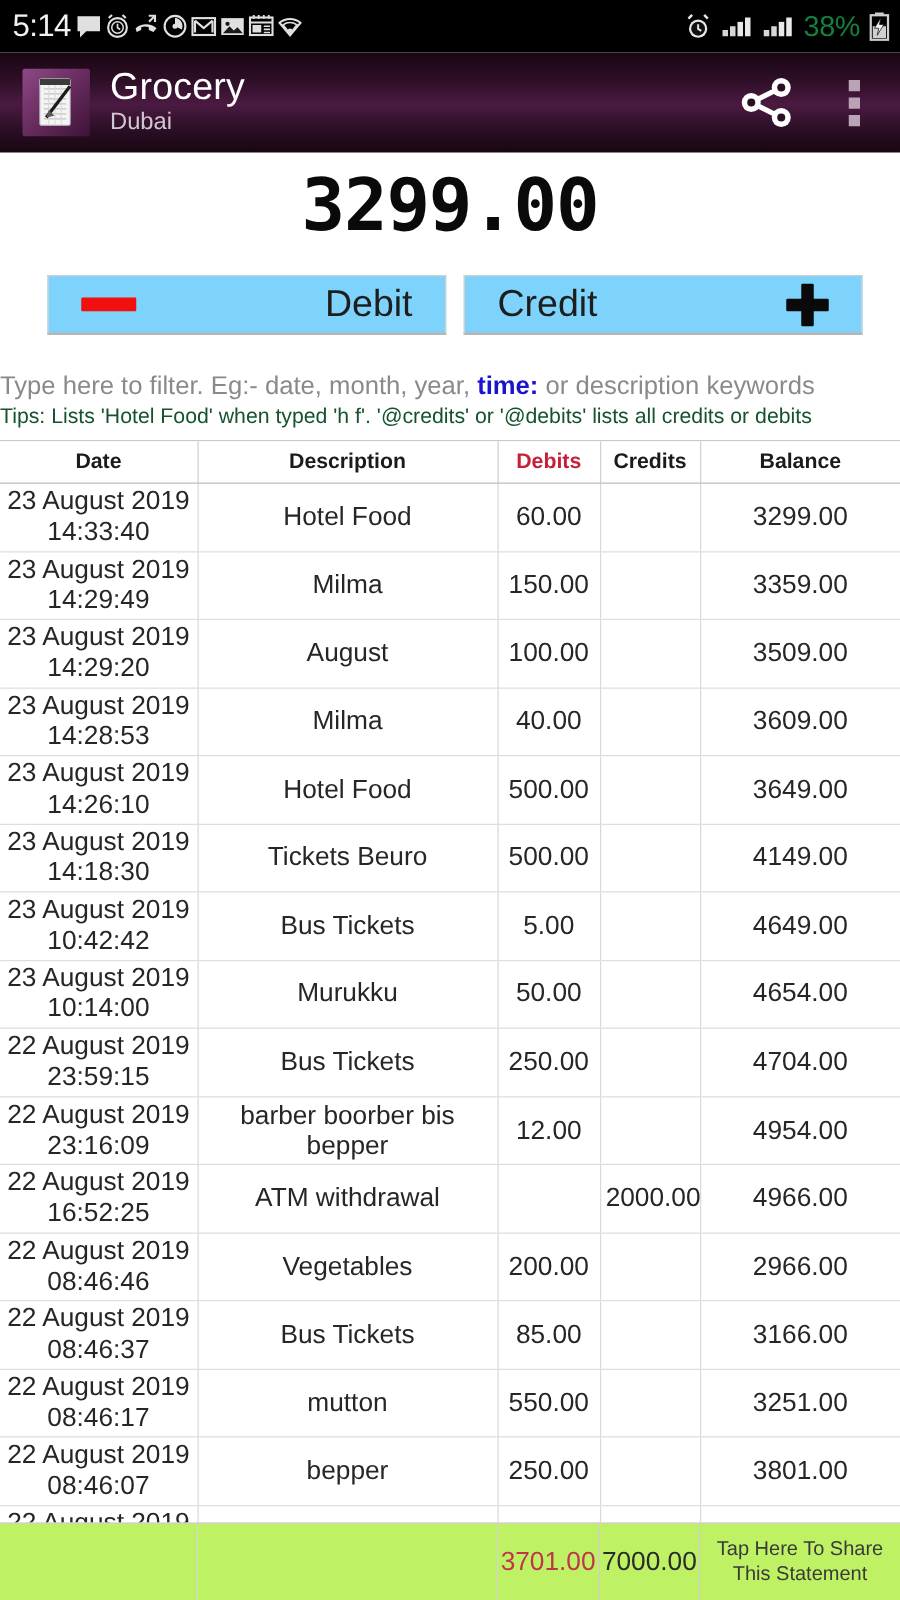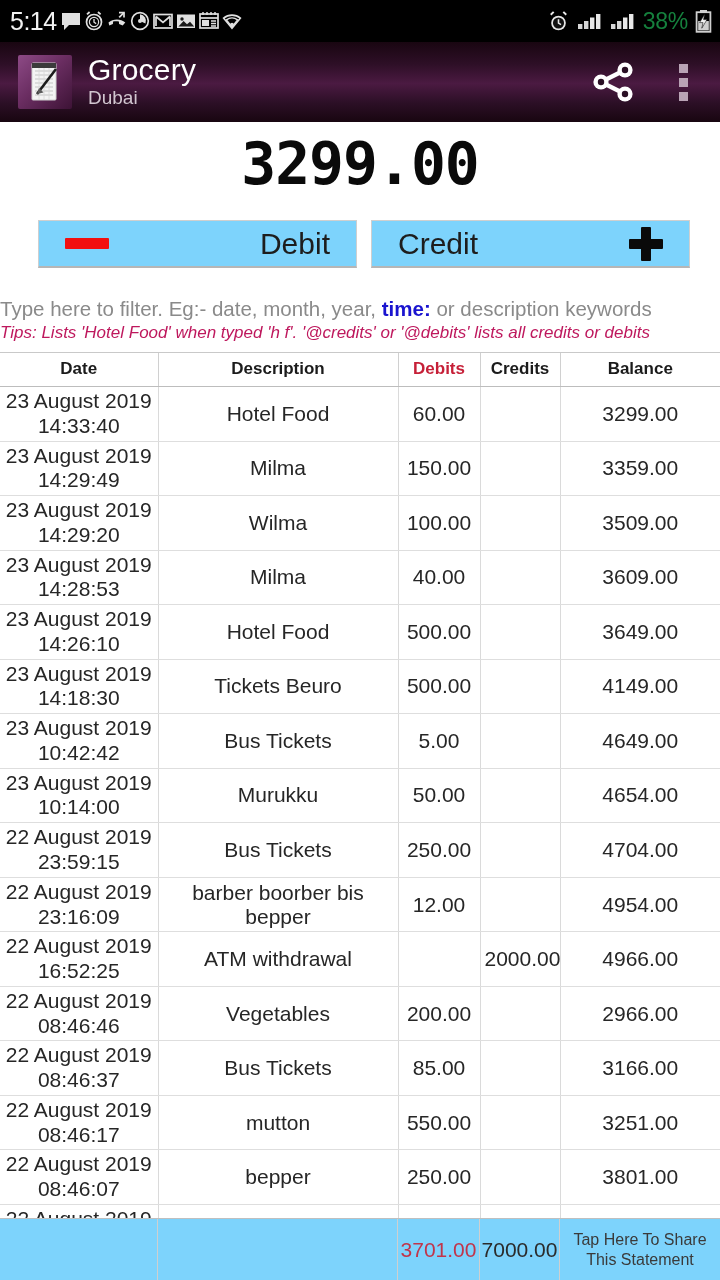--- a/index.html
+++ b/index.html
@@ -62,21 +62,21 @@
   .minus-glyph { width:44px; height:11px; background:#f20f0f; border-radius:1px; }
   .plus-glyph { position:relative; width:34px; height:34px; }
   .plus-glyph:before, .plus-glyph:after { content:""; position:absolute; background:#0a0a0a; border-radius:1px; }
   .plus-glyph:before { left:0; top:12px; width:34px; height:10px; }
   .plus-glyph:after { top:0; left:12px; width:10px; height:34px; }
 
   
   .filter-hint { flex:0 0 58px; padding:2px 12px 0 0; }
   .fh-line1 { font-size:20.5px; color:#8a8a8a; line-height:1.28; white-space:nowrap; }
   .fh-line1 b { color:#1a14cf; font-weight:700; }
-  .fh-line2 { font-size:17px; color:#be185d; line-height:1.3; white-space:nowrap;font-style:italic; }
+  .fh-line2 { font-size:17px; color:#14532d; line-height:1.3; white-space:nowrap; }
 
   
   .table-area { flex:1 1 auto; position:relative; overflow:hidden; border-top:1px solid #c9c9c9; }
   table.stmt { width:720px; border-collapse:collapse; table-layout:fixed; }
   table.stmt col.c-date { width:158px; }
   table.stmt col.c-desc { width:240px; }
   table.stmt col.c-deb  { width:82px; }
   table.stmt col.c-cred { width:80px; }
   table.stmt col.c-bal  { width:160px; }
 
@@ -103,21 +103,21 @@
   td.bal-cell { color:#2b2b2b; font-size:21px; }
 
   
   .footer-bar {
     position:absolute; left:0; bottom:0; width:720px; height:62px;
     background:#fff; border-top:1px solid #bfbfbf;
     display:flex; align-items:stretch; z-index:5;
   }
   .ft-cell {
     display:flex; align-items:center; justify-content:center;
-    border-right:1px solid #cfcfcf; background:#7dd3fc;
+    border-right:1px solid #cfcfcf; background:#bef264;
   }
   .ft-date { width:158px; }
   .ft-desc { width:240px; }
   .ft-deb  { width:82px; color:#c1354a; font-size:21px; }
   .ft-cred { width:80px; color:#2b2b2b; font-size:21px; }
   .ft-share {
     width:160px; border-right:none; font-size:16px; color:#3a3a3a;
     line-height:1.2; text-align:center; cursor:pointer; padding:0 3px;
   }
   .ft-share span { display:block; }
@@ -292,21 +292,21 @@
           </tr>
           <tr>
             <td class="date-cell"><span>23 August 2019</span><span class="d2">14:29:49</span></td>
             <td class="desc-cell">Milma</td>
             <td class="deb-cell">150.00</td>
             <td class="cred-cell"></td>
             <td class="bal-cell">3359.00</td>
           </tr>
           <tr>
             <td class="date-cell"><span>23 August 2019</span><span class="d2">14:29:20</span></td>
-            <td class="desc-cell">Wilma</td>
+            <td class="desc-cell">August</td>
             <td class="deb-cell">100.00</td>
             <td class="cred-cell"></td>
             <td class="bal-cell">3509.00</td>
           </tr>
           <tr>
             <td class="date-cell"><span>23 August 2019</span><span class="d2">14:28:53</span></td>
             <td class="desc-cell">Milma</td>
             <td class="deb-cell">40.00</td>
             <td class="cred-cell"></td>
             <td class="bal-cell">3609.00</td>

